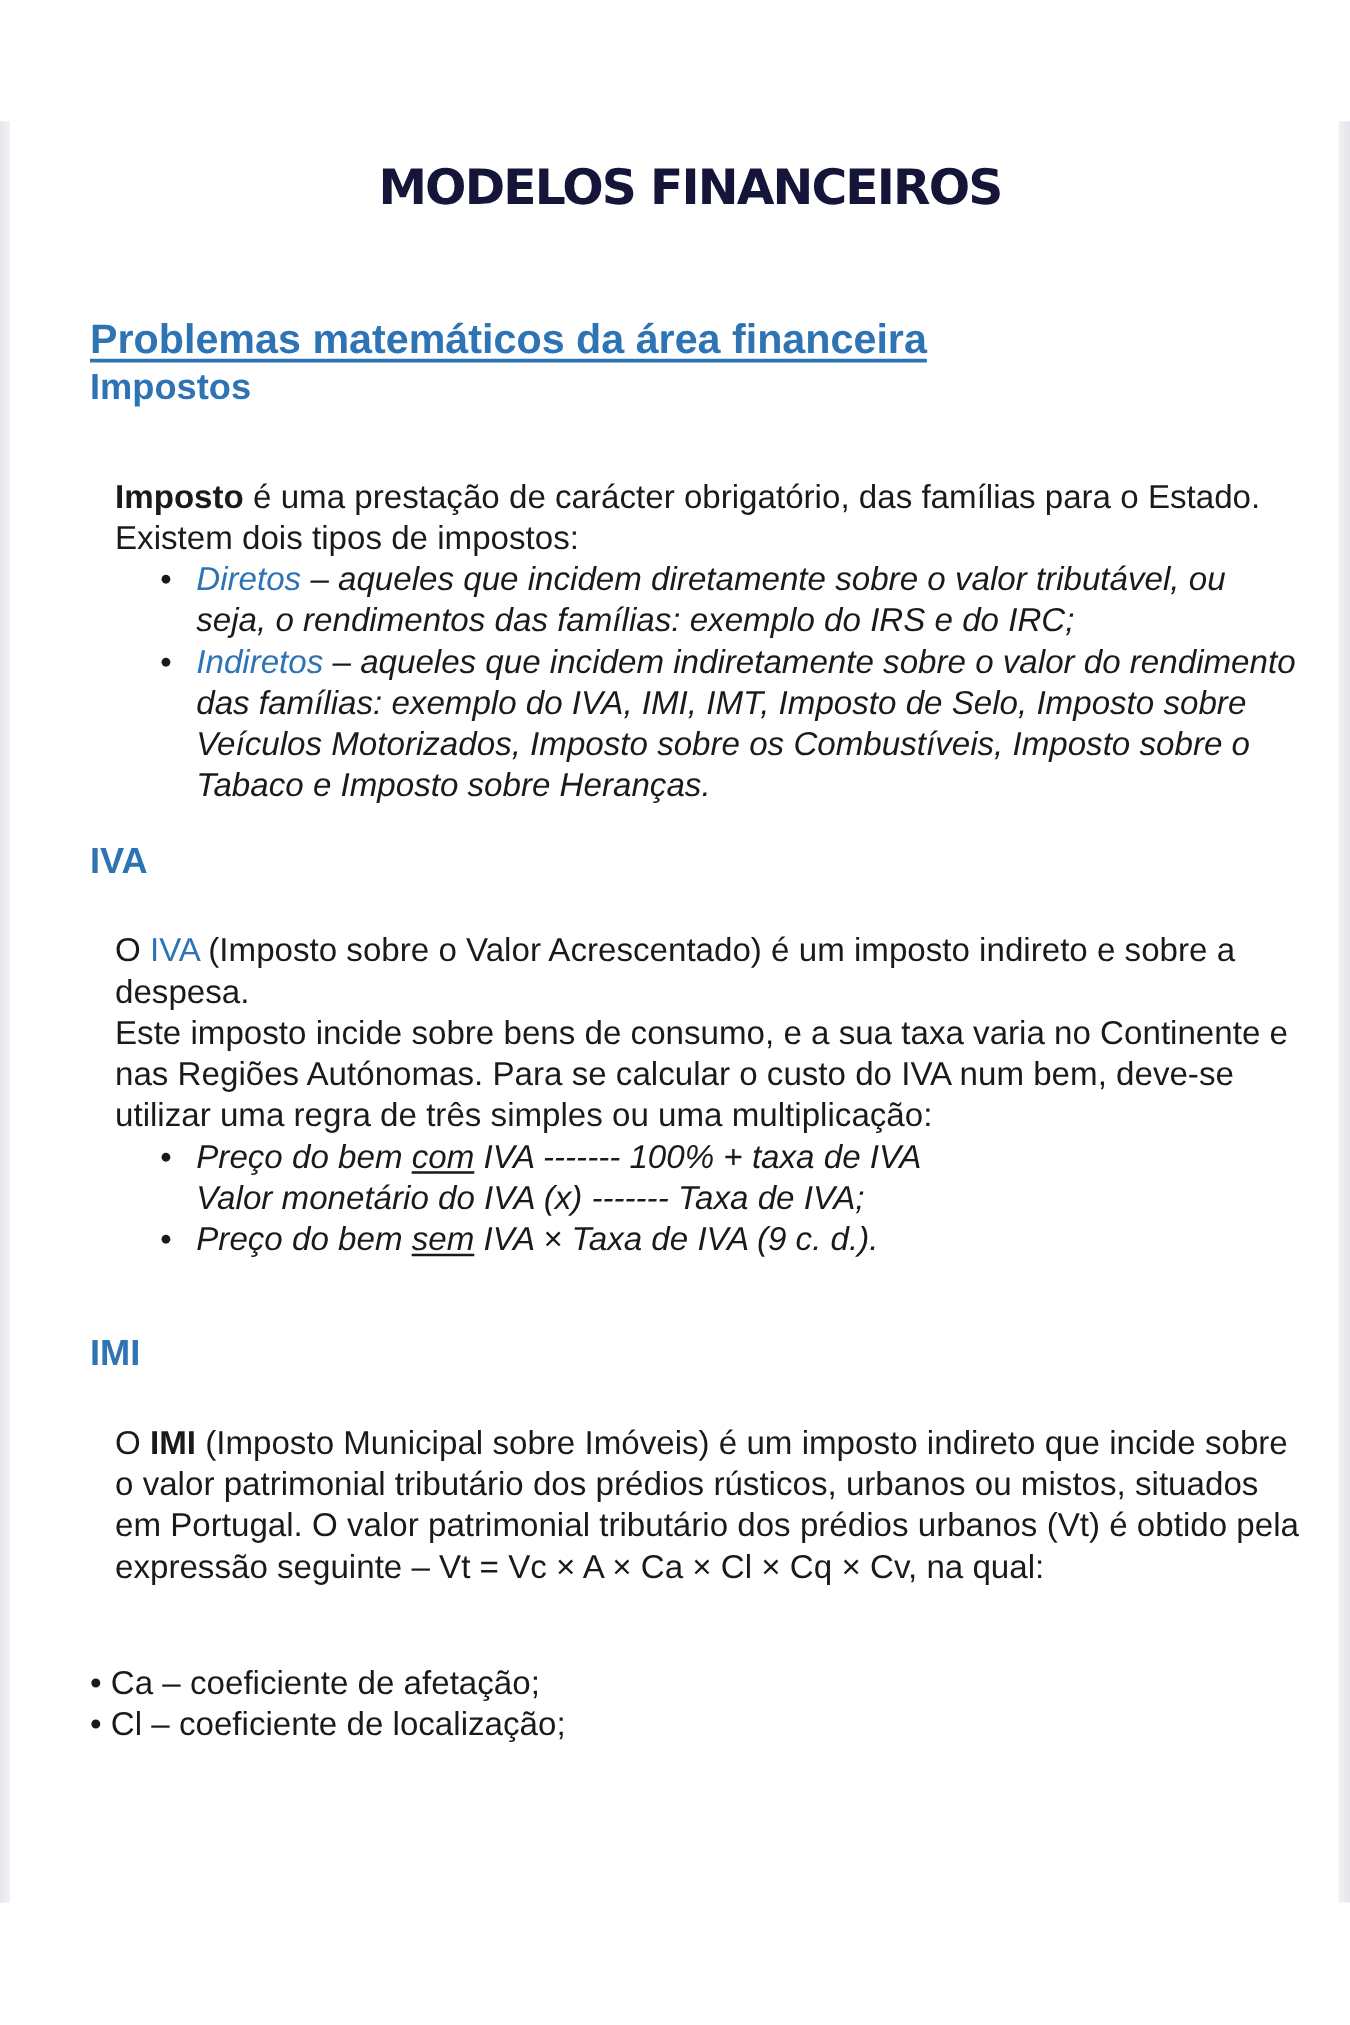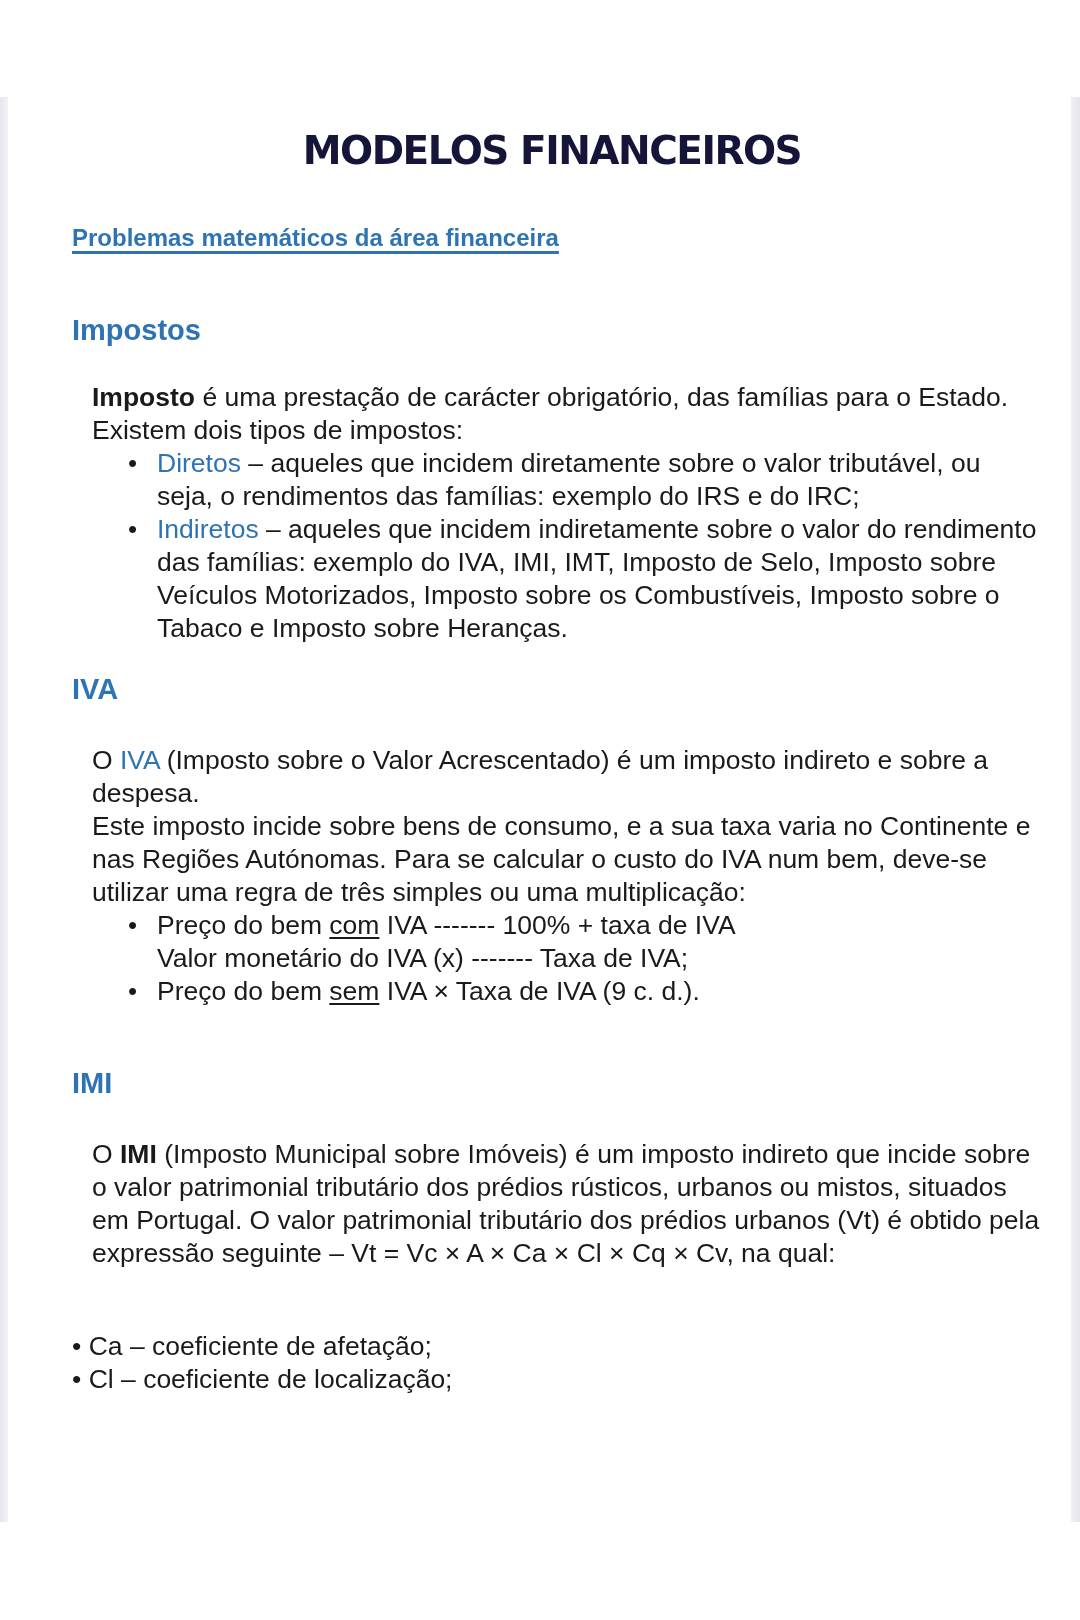--- a/index.html
+++ b/index.html
@@ -18,53 +18,53 @@
     .edge-right {
       position: absolute; left: 1071px; top: 97px; width: 9px; height: 1425px;
       background: linear-gradient(to right, #f0f0f4, #e4e4ea);
     }
     .title {
       position: absolute; left: 12px; width: 1080px; top: 128px; text-align: center;
       font-family: "DejaVu Sans", sans-serif; font-weight: bold; font-size: 39px;
       color: #15153a; letter-spacing: -1.5px;
     }
     .h1 {
-      position: absolute; left: 72px; top: 224px;
-      font-weight: bold; font-size: 24px; color: #2e74b5; text-decoration: underline;
+      position: absolute; left: 72px; top: 252px;
+      font-weight: bold; font-size: 33px; color: #2e74b5; text-decoration: underline;
       text-decoration-thickness: 3px; text-underline-offset: 5px;
     }
     .h2 {
       position: absolute; left: 72px; font-weight: bold; font-size: 29px; color: #2e74b5;
     }
     .para {
       position: absolute; left: 72px; width: 950px; font-size: 26.5px; line-height: 33px; color: #1a1a1a; margin-left: 20px;
     }
     .para b { font-weight: bold; }
     .blue { color: #2e74b5; }
     .u { text-decoration: underline; text-underline-offset: 3px; }
     ul.bl { margin: 0; padding: 0; list-style: none; }
-    ul.bl li { position: relative; padding-left: 65px; }
+    ul.bl li { position: relative; padding-left: 65px; font-style: italic; }
     ul.bl li::before {
       content: "•"; position: absolute; left: 36px; top: 0; font-size: 26px;
     }
     .small-list { position: absolute; left: 72px; font-size: 26.5px; line-height: 33px; }
     .small-list div { white-space: nowrap; }
   </style>
 </head>
 <body>
 
 <div class="page"></div>
 <div class="edge-left"></div>
 <div class="edge-right"></div>
 
 <div class="title">MODELOS FINANCEIROS</div>
 
 <div class="h1">Problemas matemáticos da área financeira</div>
 
-<div class="h2" style="top:314px;">Impostos</div>
+<div class="h2" style="top:294px;">Impostos</div>
 
 <div class="para" style="top:381px;">
   <div><b>Imposto</b><span> é uma prestação de carácter obrigatório, das famílias para o Estado. Existem dois tipos de impostos:</span></div>
   <ul class="bl">
     <li><span class="blue">Diretos</span><span> – aqueles que incidem diretamente sobre o valor tributável, ou seja, o rendimentos das famílias: exemplo do IRS e do IRC;</span></li>
     <li><span class="blue">Indiretos</span><span> – aqueles que incidem indiretamente sobre o valor do rendimento das famílias: exemplo do IVA, IMI, IMT, Imposto de Selo,  Imposto sobre Veículos Motorizados, Imposto sobre os Combustíveis, Imposto sobre o Tabaco e Imposto sobre Heranças.</span></li>
   </ul>
 </div>
 
 <div class="h2" style="top:673px;">IVA</div>

